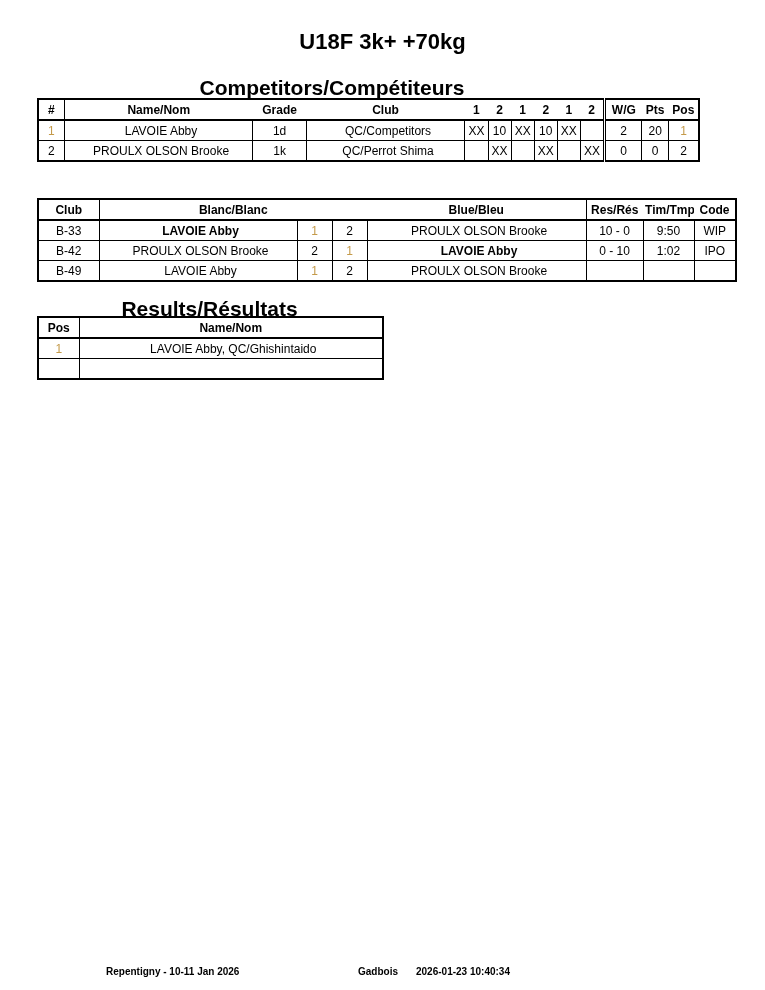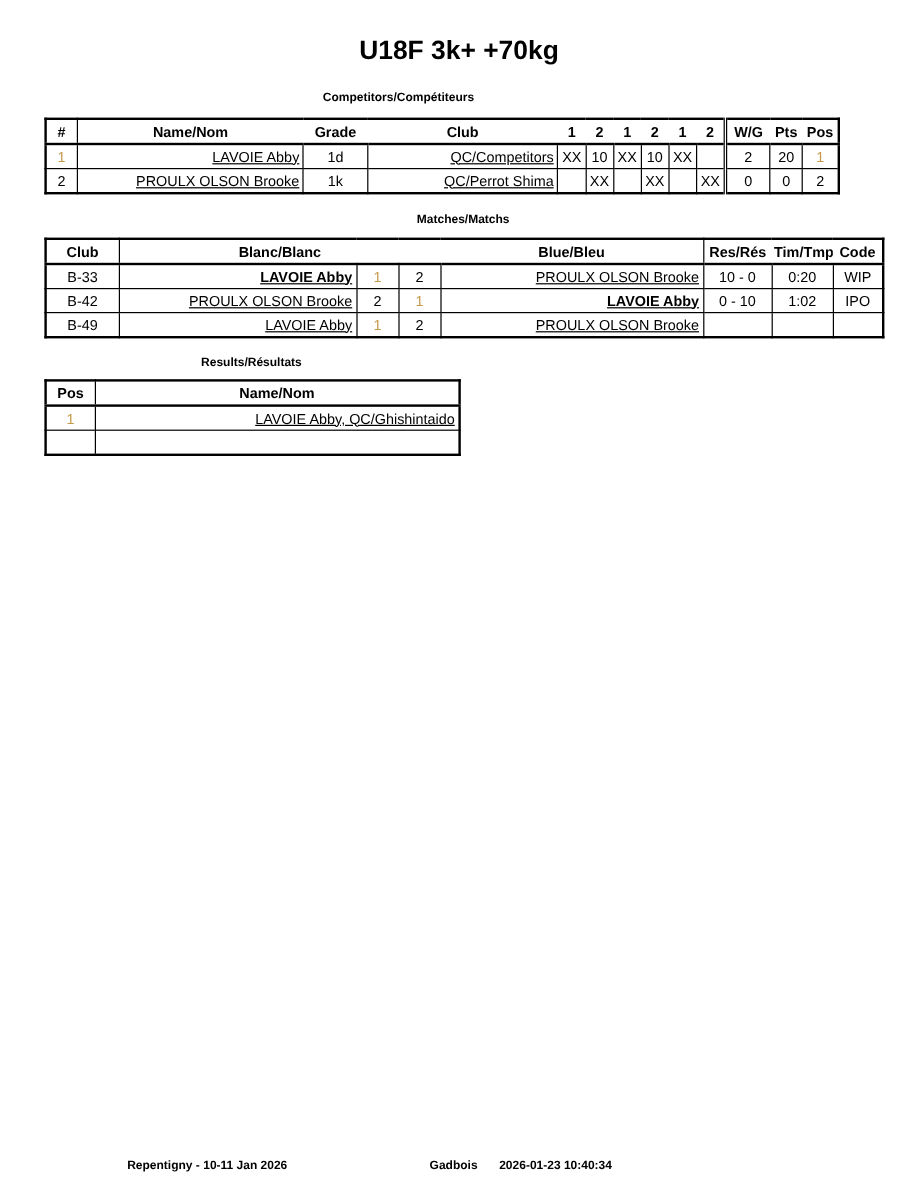--- a/index.html
+++ b/index.html
@@ -15,21 +15,21 @@
   .title {
     position: absolute;
     top: 29px; left: 0;
     width: 765px;
     text-align: center;
     font-size: 22px;
     font-weight: bold;
   }
   .sec-heading {
     position: absolute;
-    font-size: 10px;
+    font-size: 21px;
     font-weight: bold;
     text-align: center;
   }
   #h-competitors { top: 76px; left: 37px; width: 590px; }
   #h-matches     { top: 178px; left: 37px; width: 698px; }
   #h-results     { top: 297px; left: 37px; width: 345px; }
 
   table.tbl {
     position: absolute;
     border-collapse: collapse;
@@ -55,21 +55,21 @@
     border: 1px solid #000;
     height: 19px;
     padding: 0 3px;
     white-space: nowrap;
     overflow: hidden;
   }
   .bR   { border-right: 1px solid #000 !important; }
   .bL   { border-left: 1px solid #000 !important; margin-top: 16px; }
   .dblL { border-left: 3px double #000 !important; margin-left: 34px; }
   .ctr  { text-align: center; }
-  .lft  { text-align: right; padding-left: 8px !important; text-decoration: underline; }
+  .lft  { text-align: center; padding-left: 8px !important; }
   .gold { color: var(--gold, #C49A4A); }
   .win  { font-weight: bold; }
 
   .footer-item {
     position: absolute;
     top: 966px;
     font-size: 10px;
     font-weight: bold;
     white-space: nowrap;
   }
@@ -144,21 +144,20 @@
       <td class="ctr">XX</td>
       <td class="ctr"></td>
       <td class="ctr">XX</td>
       <td class="ctr dblL">0</td>
       <td class="ctr">0</td>
       <td class="ctr">2</td>
     </tr>
   </tbody>
     </table>
 
-  <div class="sec-heading" id="h-matches">Matches/Matchs</div>
 
   <table class="tbl" id="t-matches">
     <colgroup>
       <col style="width:61px">
         <col style="width:198px">
         <col style="width:35px">
         <col style="width:35px">
       <col style="width:219px">
         <col style="width:57px">
         <col style="width:51px">
@@ -173,21 +172,21 @@
       <th>Tim/Tmp</th>
       <th>Code</th>
     </tr>
     <tr>
       <td class="ctr">B-33</td>
       <td class="lft win">LAVOIE Abby</td>
       <td class="ctr gold">1</td>
       <td class="ctr">2</td>
       <td class="lft">PROULX OLSON Brooke</td>
       <td class="ctr">10 - 0</td>
-      <td class="ctr">0:20</td>
+      <td class="ctr">9:50</td>
       <td class="ctr">WIP</td>
     </tr>
     <tr>
       <td class="ctr">B-42</td>
       <td class="lft">PROULX OLSON Brooke</td>
       <td class="ctr">2</td>
       <td class="ctr gold">1</td>
       <td class="lft win">LAVOIE Abby</td>
       <td class="ctr">0 - 10</td>
       <td class="ctr">1:02</td>

